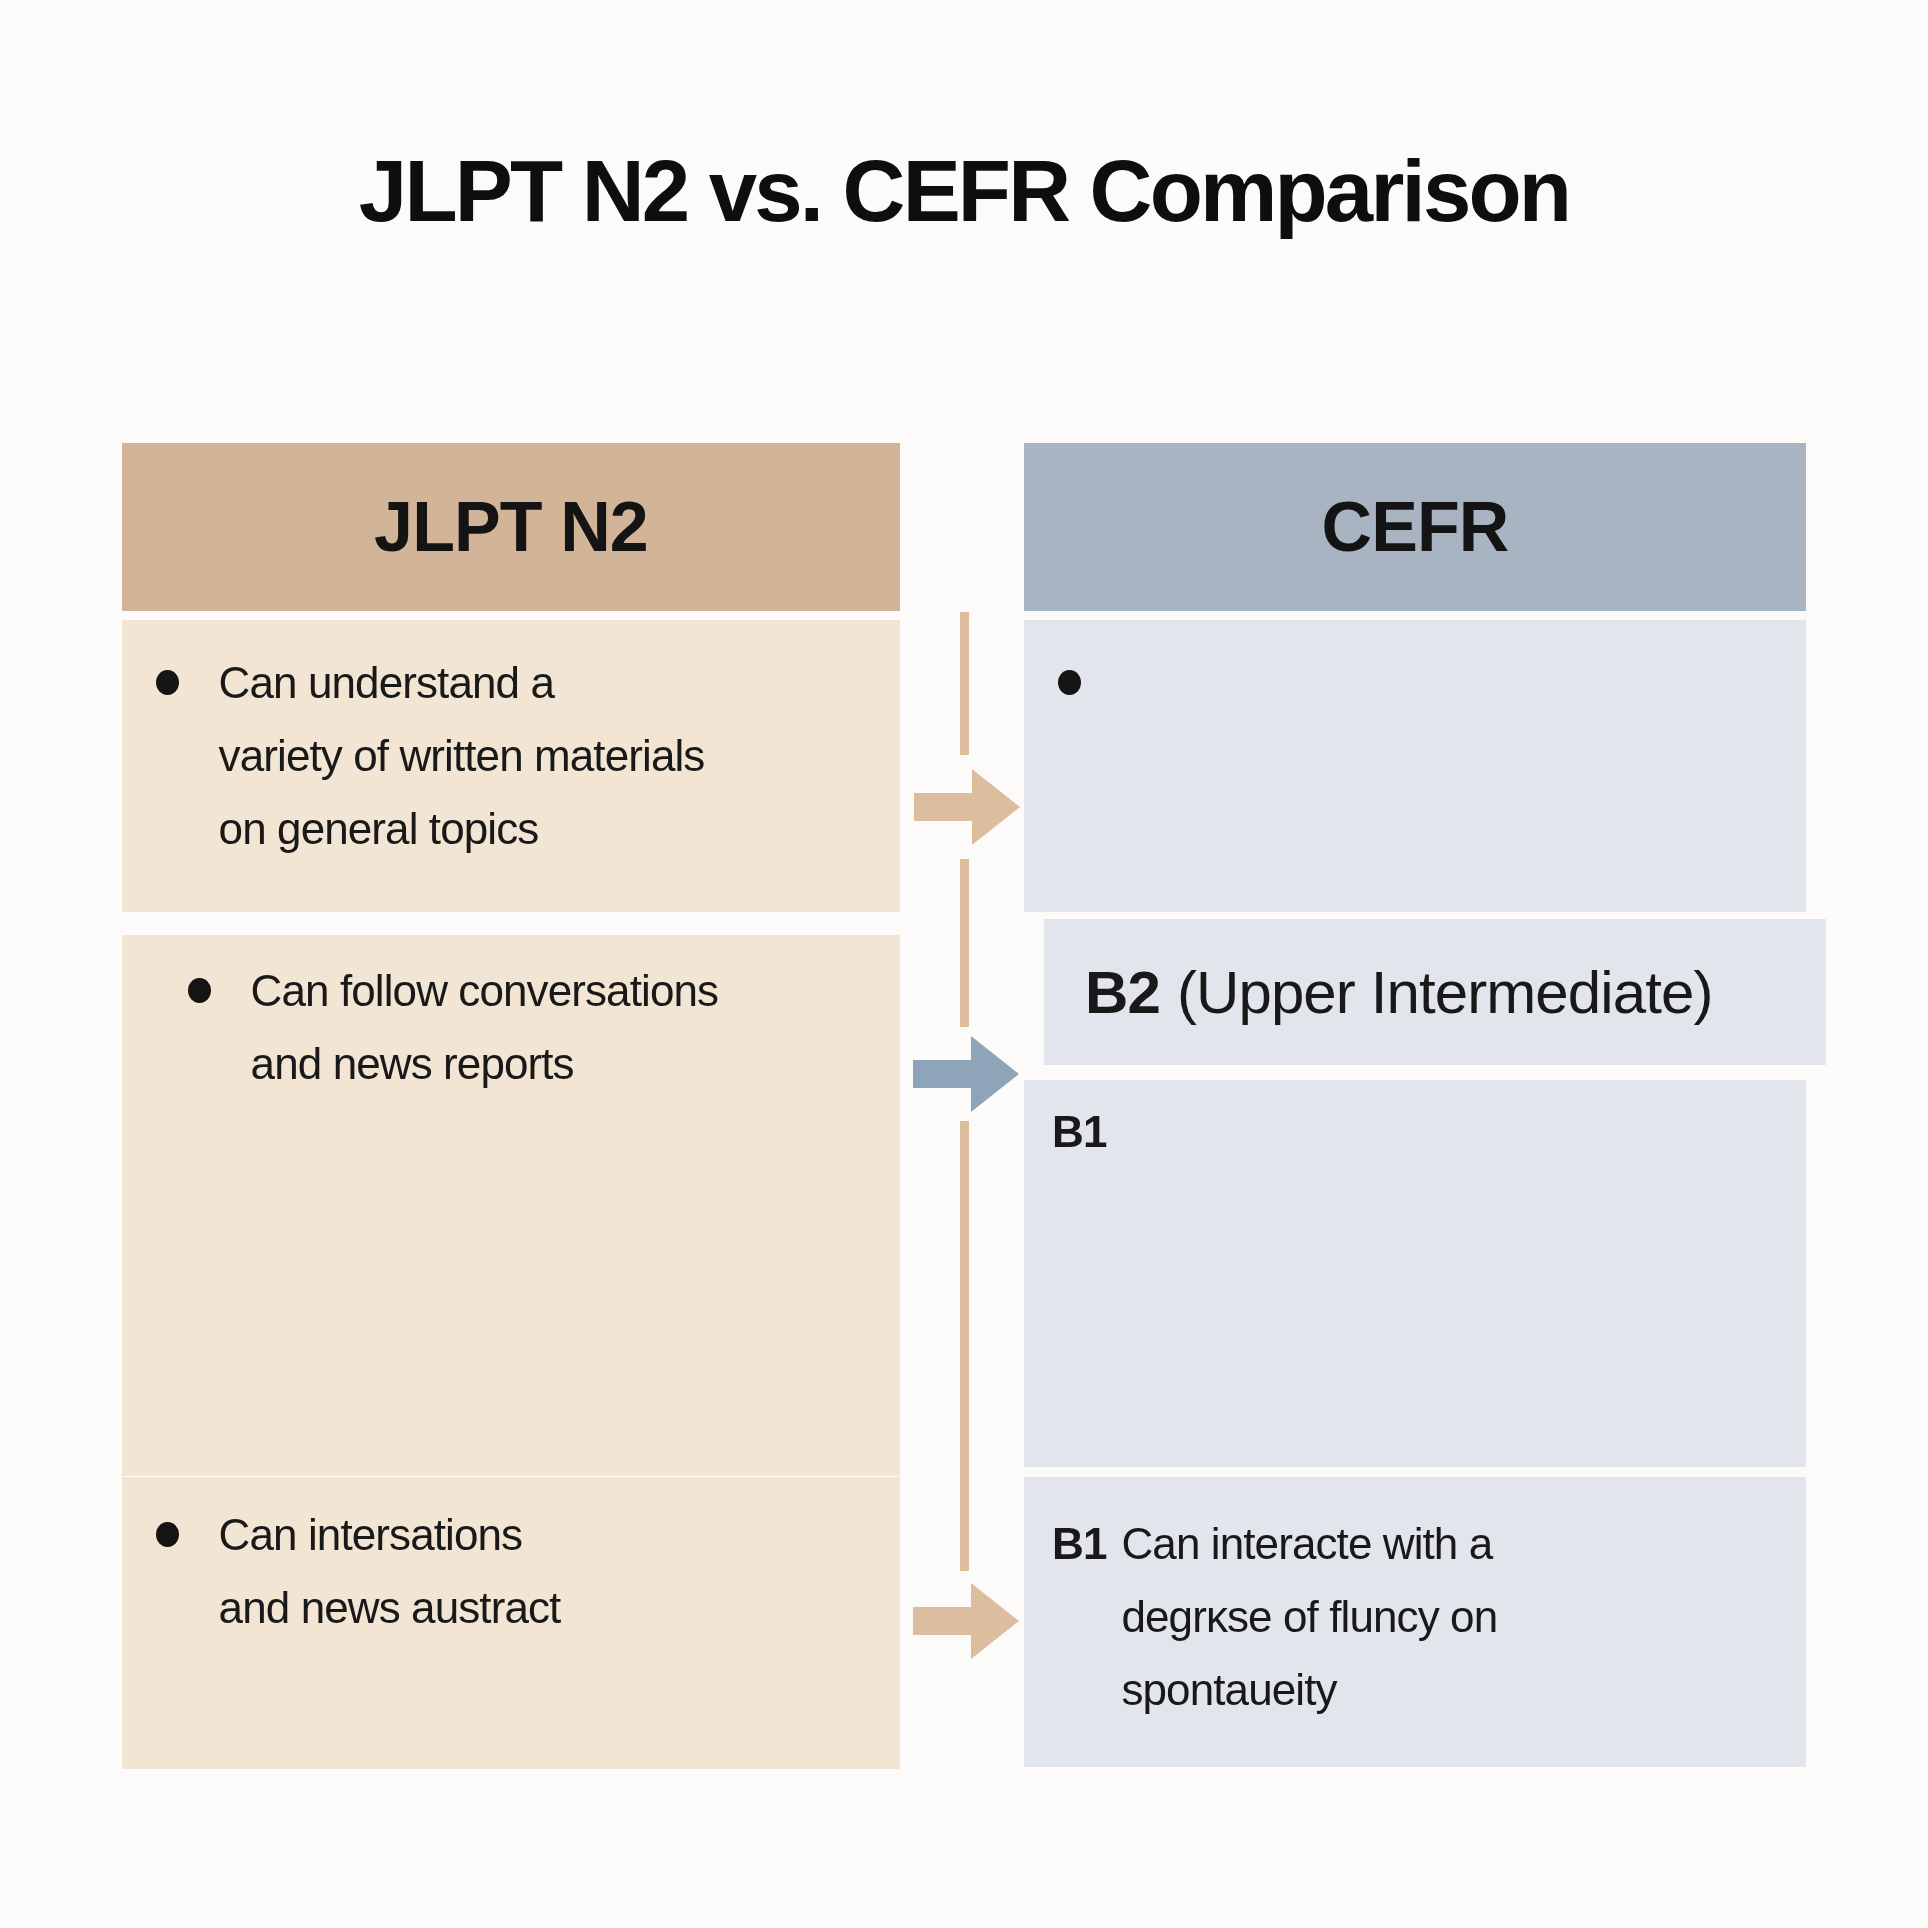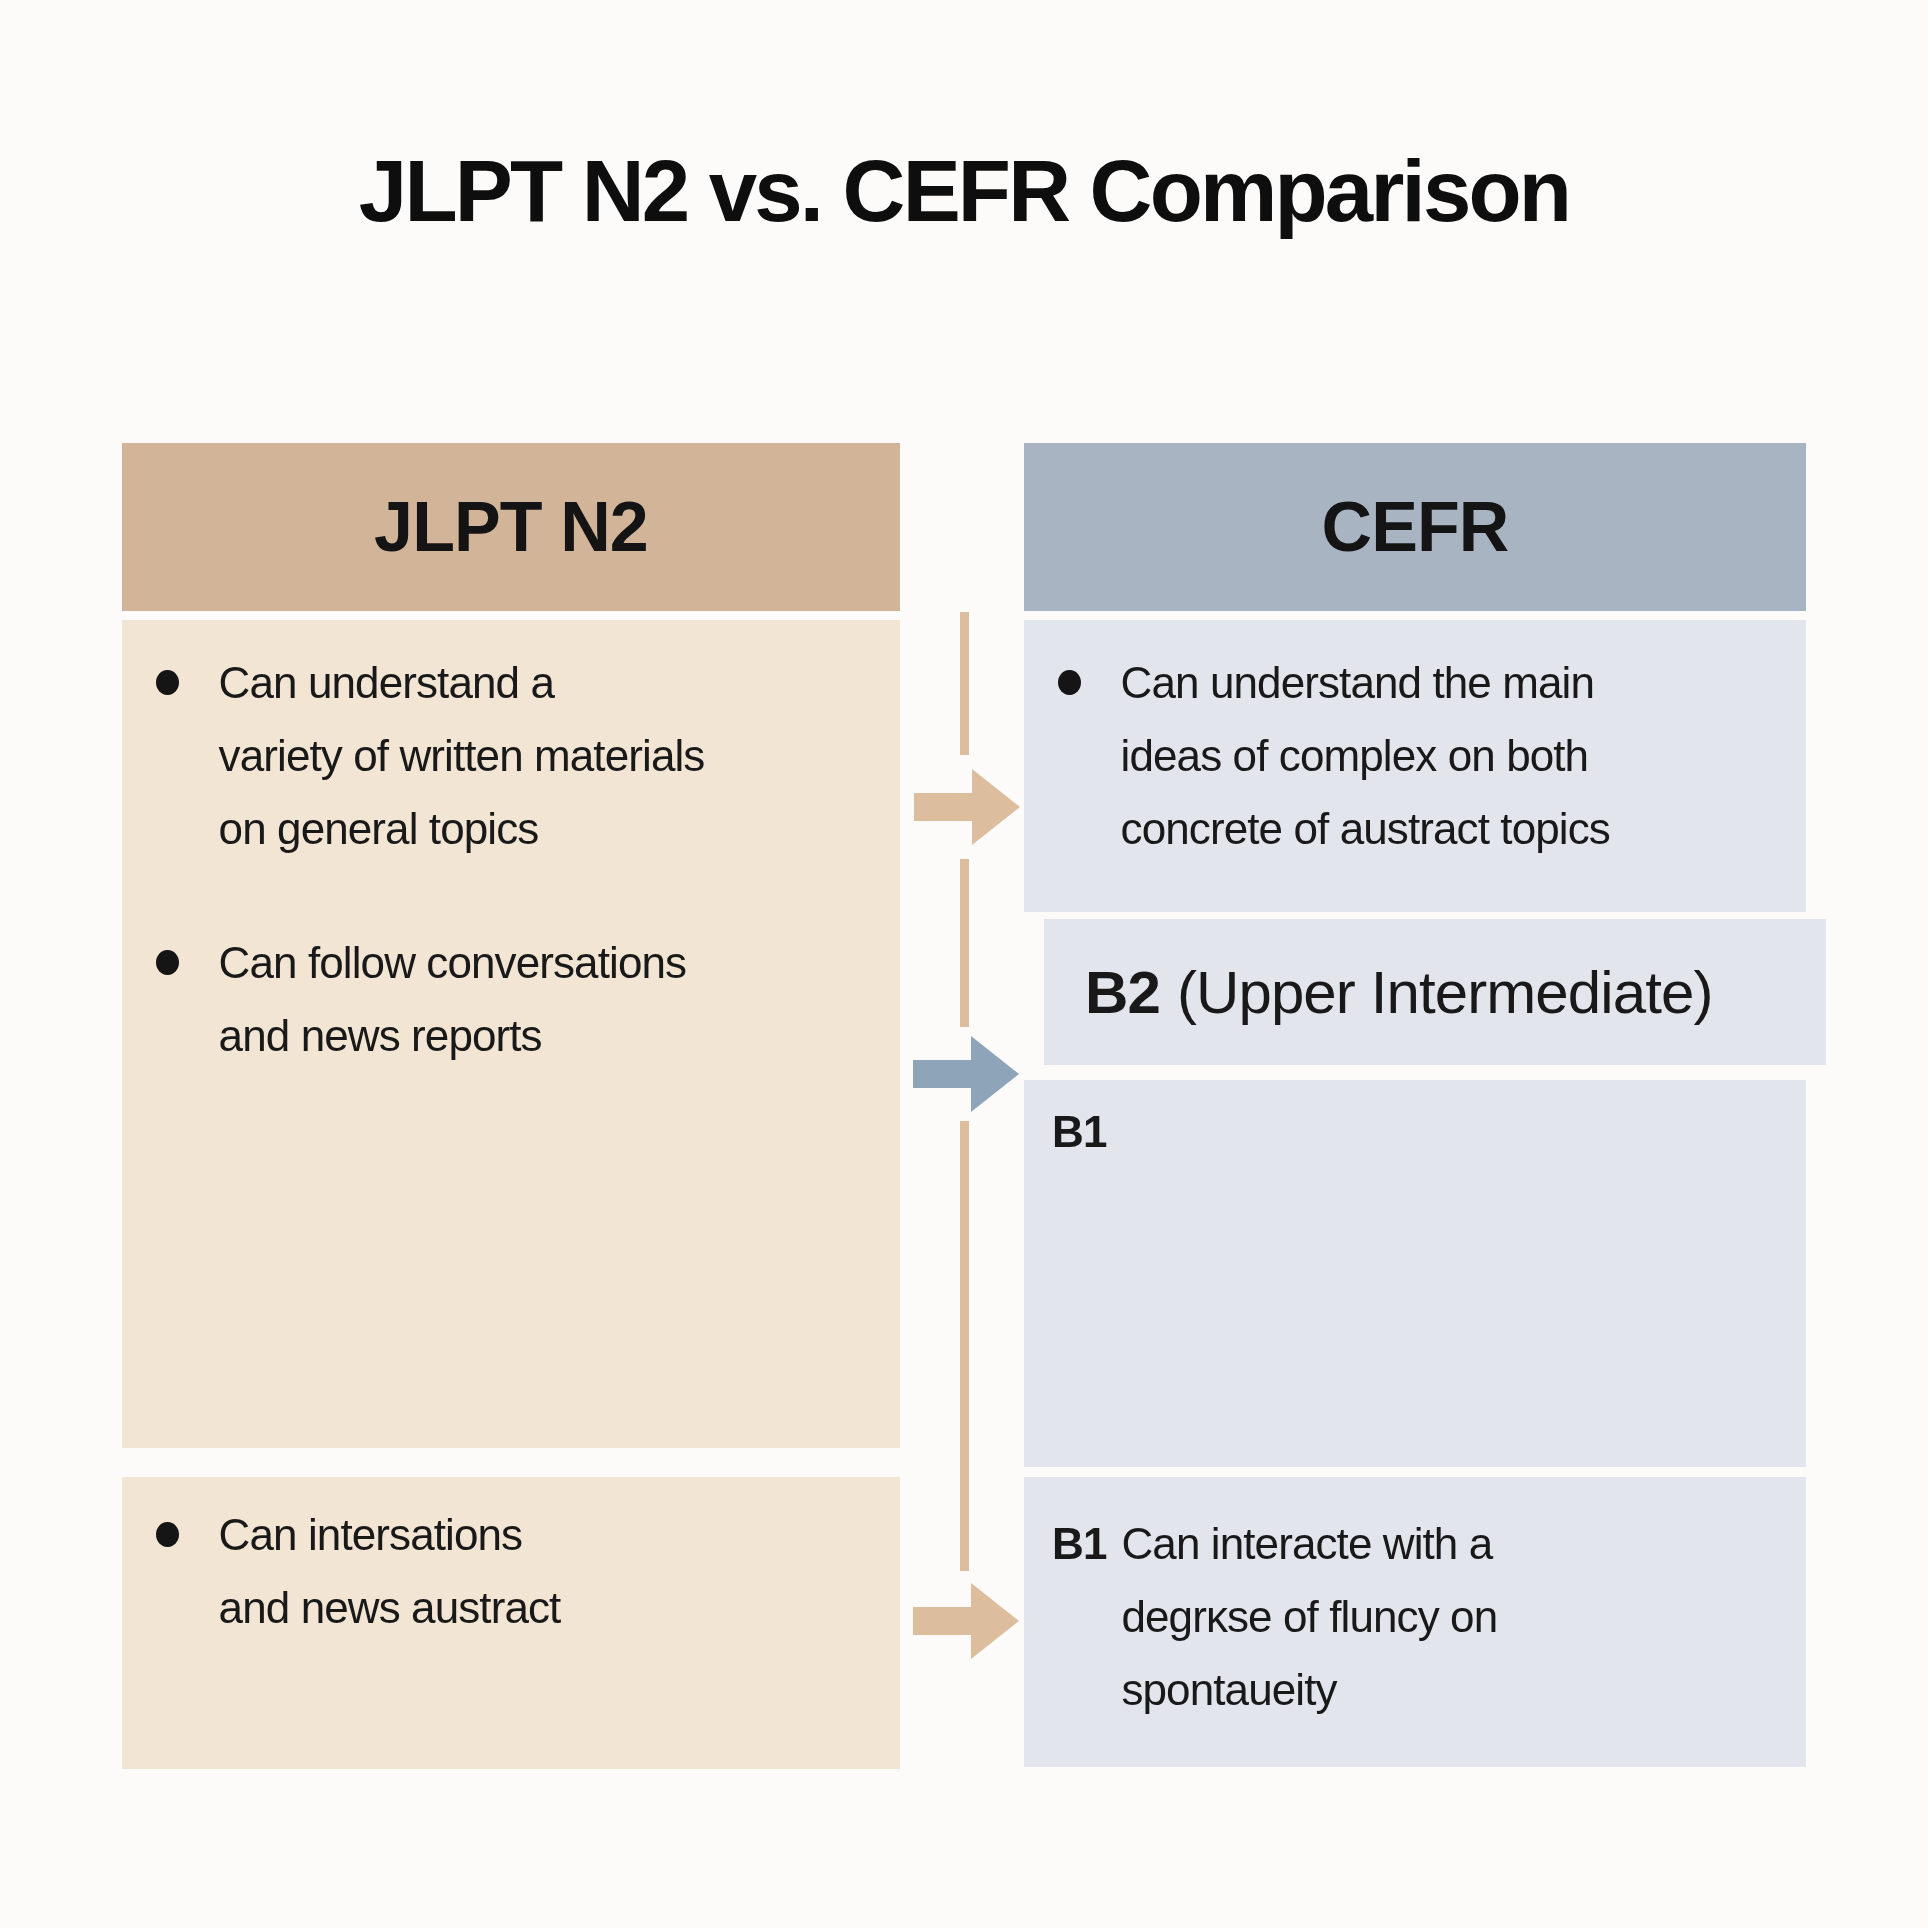--- a/index.html
+++ b/index.html
@@ -42,21 +42,21 @@
   }
   .beige{background:var(--left-row-bg);}
   .bluegray{background:var(--right-row-bg);}
   .bullet{
     flex:0 0 auto;width:22.6px;height:25.4px;border-radius:50%;
     background:#151515;margin:0 40px 0 34px;
   }
   .lines{white-space:pre-line;}
   .lvl{font-weight:bold;margin:0 15px 0 0;}
   .row-l1{top:177px;height:292px;padding-top:26px;}
-  .row-l2{top:464px;height:541px;padding-top:19px;}
+  .row-l2{top:492px;height:541px;padding-top:19px;padding-left:32px;}
   .row-l3{top:1034px;height:292px;padding-top:21px;}
   .row-r1{top:177px;height:292px;padding-top:26px;}
   .row-r2{top:476px;height:146px;align-items:center;padding:0 0 0 41px;font-size:60px;margin-left:20px;}
   .row-r2 .lvl{margin-right:17px;}
   .row-r3{top:637px;height:387px;padding:15px 0 0 28px;}
   .row-r4{top:1034px;height:290px;padding:30px 0 0 28px;}
   .row-l1 .bullet,.row-r1 .bullet,.row-l2 .bullet,.row-l3 .bullet{margin-top:23.5px;}
   
   .vline{position:absolute;left:960px;width:8.5px;background:var(--tan-accent);}
   .seg-a{top:612px;height:143px;}
@@ -106,23 +106,20 @@
       <div class="lines">Can intersations
 and news austract</div>
     </div>
   </section>
 
   <section class="col col-right">
     <header class="hdr hdr-right">CEFR</header>
 
     <div class="block bluegray row-r1">
       <span class="bullet"></span>
-      <div class="lines">Can understand the main
-ideas of complex on both
-concrete of austract topics</div>
     </div>
 
     <div class="block bluegray row-r2">
       <span class="lvl">B2</span>
       <span>(Upper Intermediate)</span>
     </div>
 
     <div class="block bluegray row-r3">
       <span class="lvl">B1</span>
     </div>

